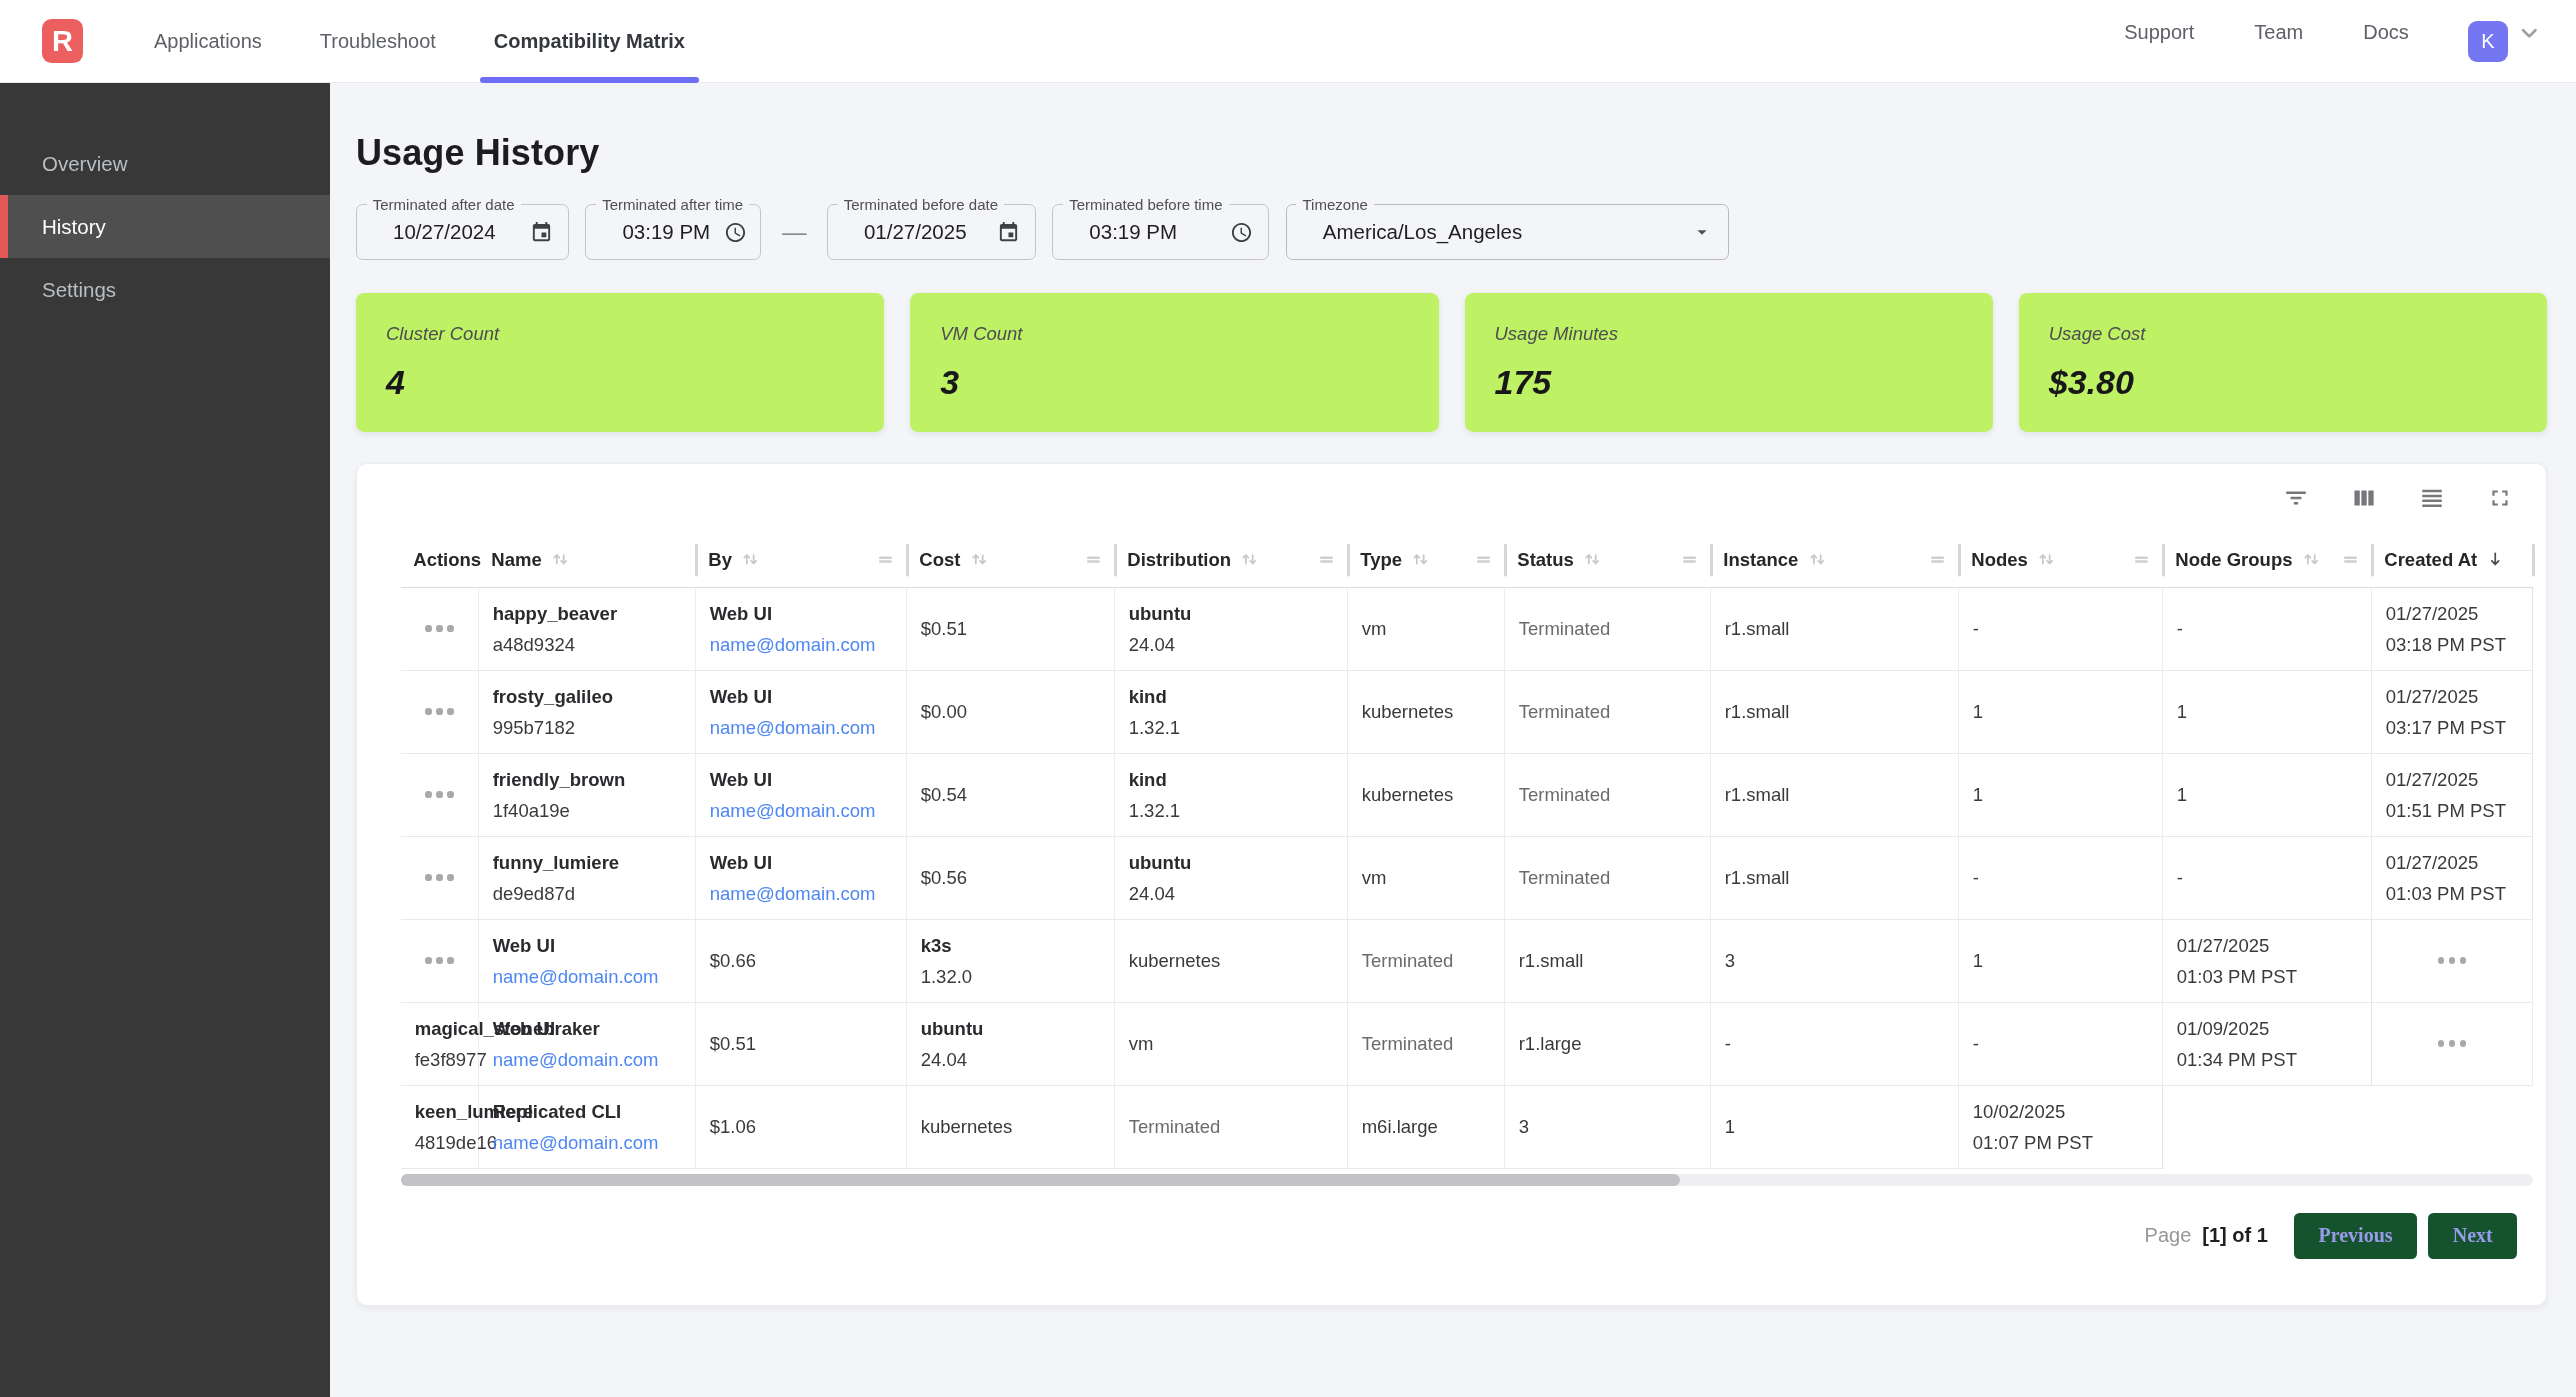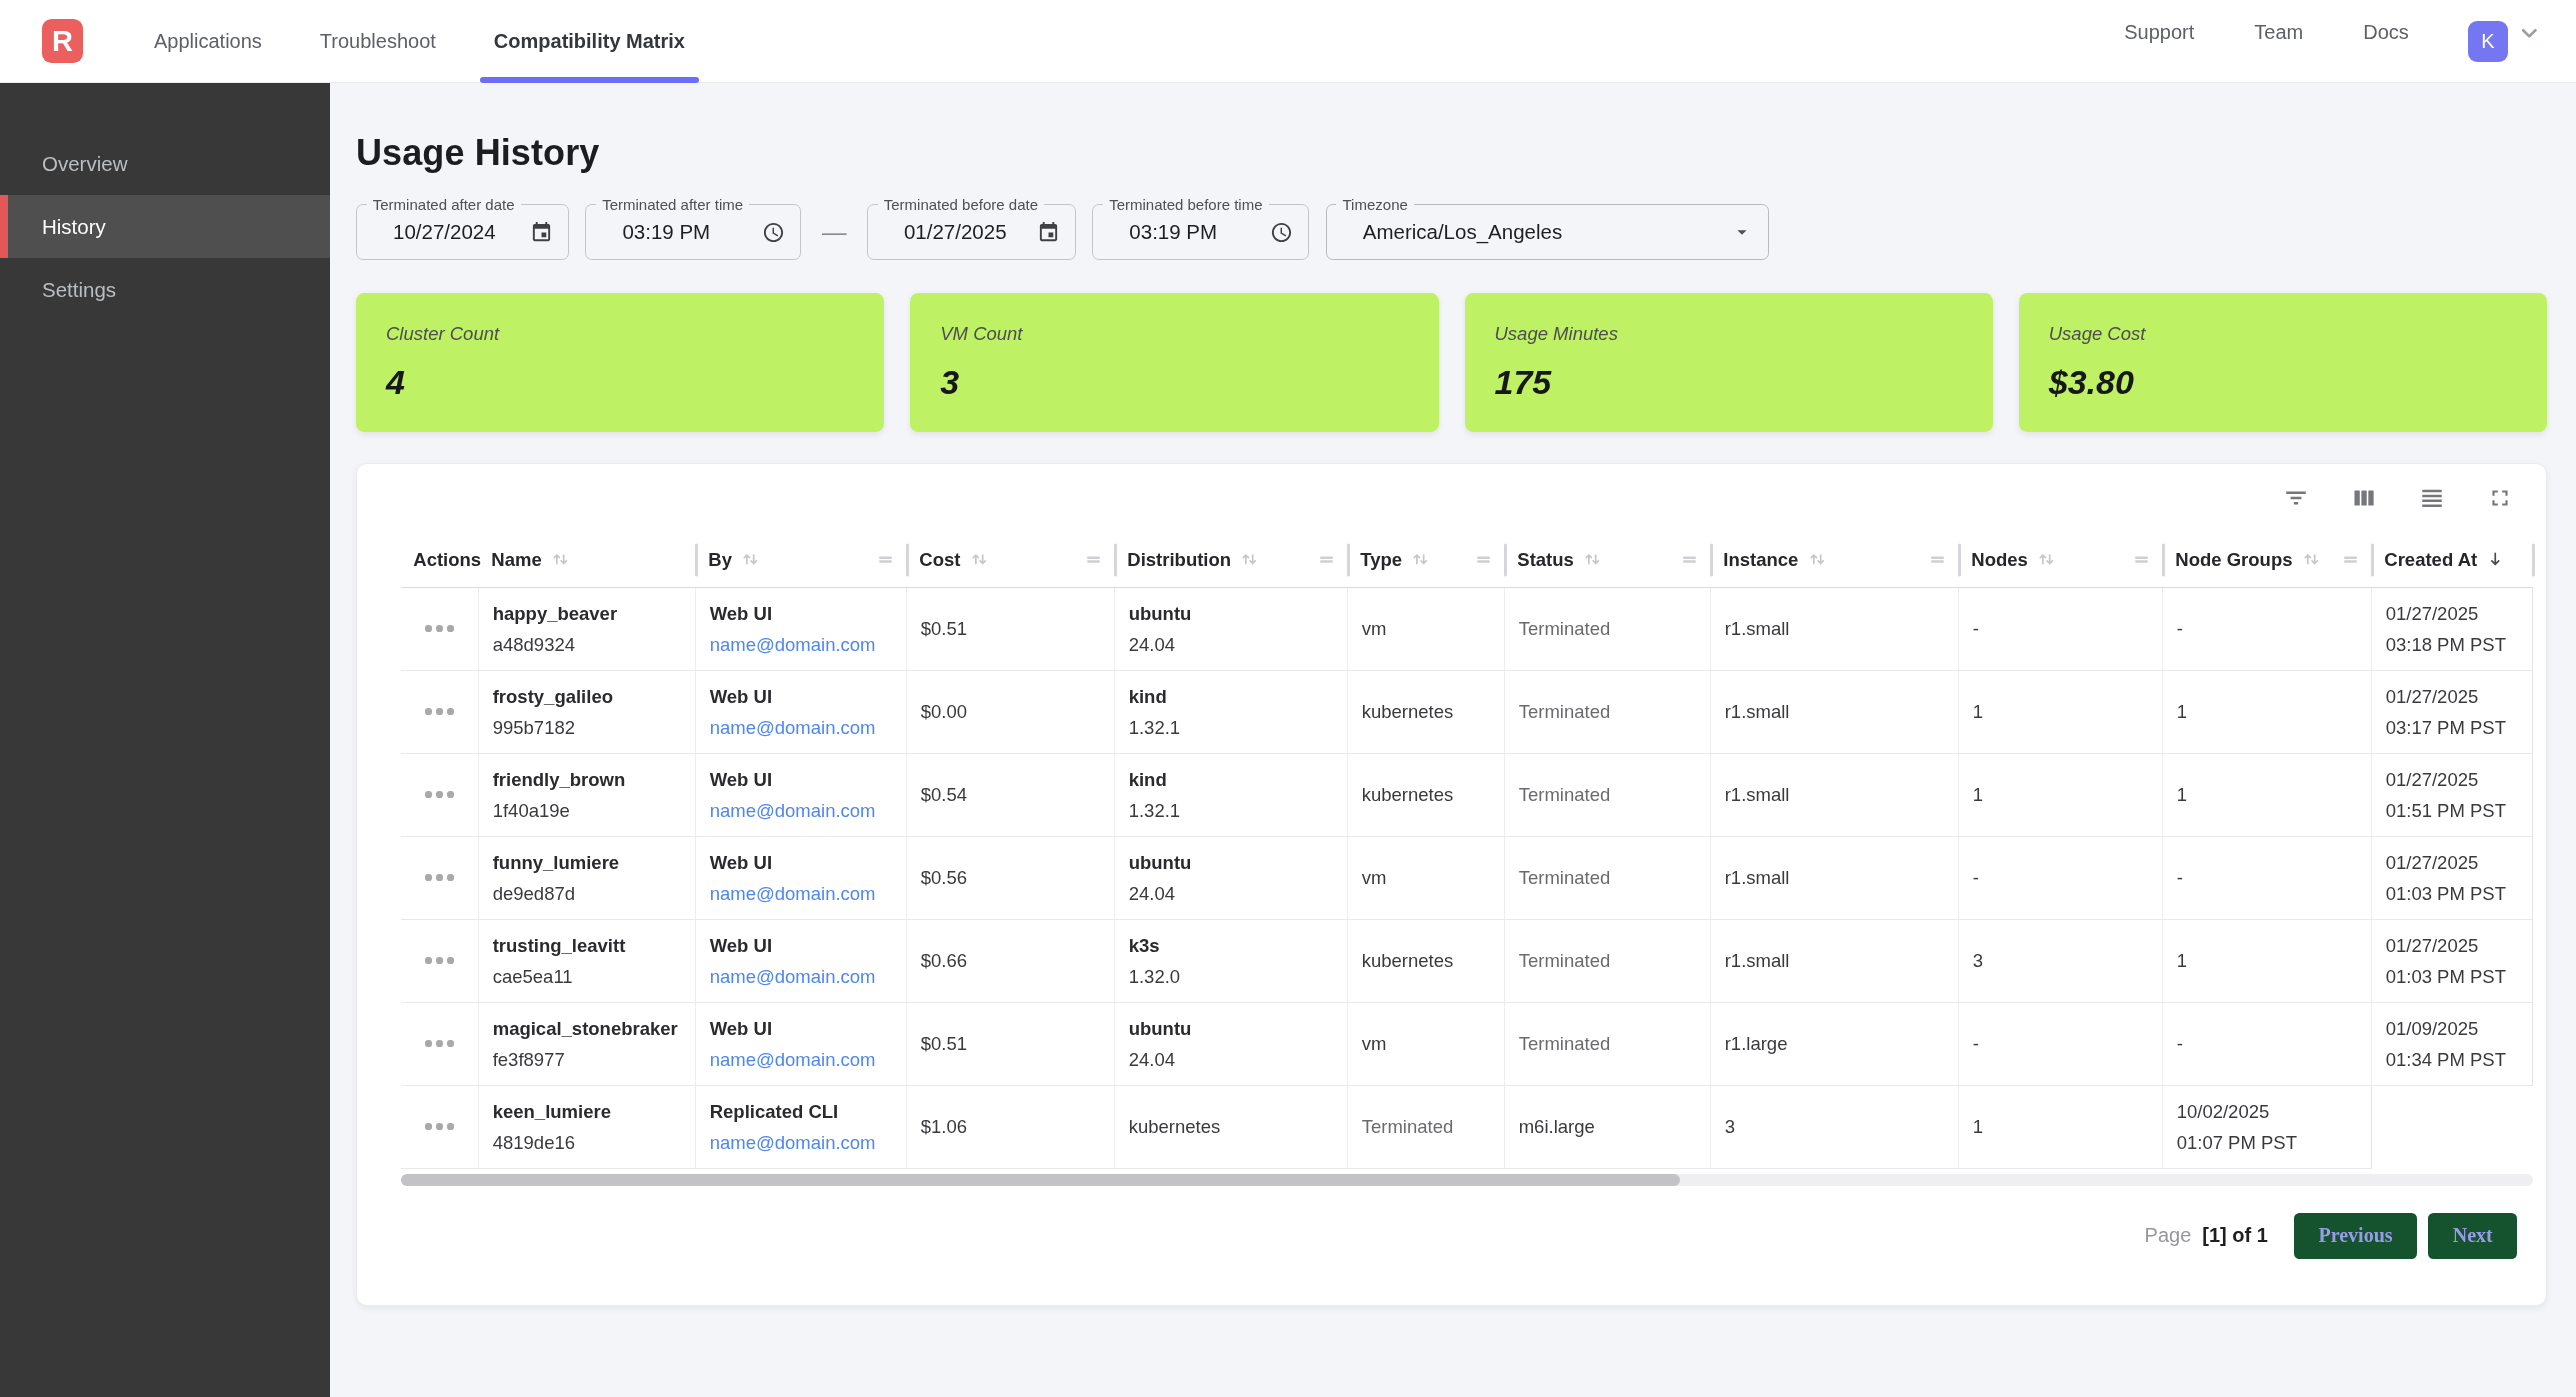--- a/index.html
+++ b/index.html
@@ -68,21 +68,21 @@
   .field {
     position:relative; height:56px; border:1.4px solid #c5c5c9; border-radius:6.8px;
     display:flex; align-items:center; padding:0 15px; background:transparent; cursor:pointer;
   }
   .flabel {
     position:absolute; top:-10.3px; left:9.6px; font-size:15px; color:#4f4f54;
     background:#f4f5f8; padding:0 6.2px; white-space:nowrap; line-height:19px;
   }
   .fvalue { font-size:20.5px; color:#1f1f22; white-space:nowrap;margin-left:21px; }
   .field .ficon { margin-left:auto; display:flex; padding-left:13.7px; }
-  .f-w1 { width:213px; } .f-w2 { width:216px; } .f-w3 { width:209px; } .f-w4 { width:217px; }
+  .f-w1 { width:213px; } .f-w2 { width:176px; } .f-w3 { width:209px; } .f-w4 { width:217px; }
   .f-tz { width:443px; border-color:#b9b9be; }
   .dash { color:#8a8a8e; font-size:24.6px; margin:0 4.1px; }
 
   
   .stats { display:flex; gap:26px; margin-top:33px; }
   .stat {
     flex:1; background:#bef264; border-radius:8.2px; height:139px;
     box-shadow:0 2.1px 6.2px rgba(25,25,50,.08); padding:30px 30px;font-style:italic;
   }
   .slabel { font-size:18.5px; color:#4d4d52; }
@@ -528,24 +528,20 @@
           <div class="cell lastcol">
             <span>01/27/2025</span>
             <span>01:03 PM PST</span>
           </div>
           <div class="cell actions-cell">
             <span class="dot"></span>
             <span class="dot"></span>
             <span class="dot"></span>
           </div>
           <div class="cell">
-            <span class="primary">trusting_leavitt</span>
-            <span>cae5ea11</span>
-          </div>
-          <div class="cell">
             <span class="primary">Web UI</span>
             <span class="link">name@domain.com</span>
           </div>
           <div class="cell">$0.66</div>
           <div class="cell">
             <span class="primary">k3s</span>
             <span>1.32.0</span>
           </div>
           <div class="cell">kubernetes</div>
           <div class="cell status-cell">Terminated</div>

